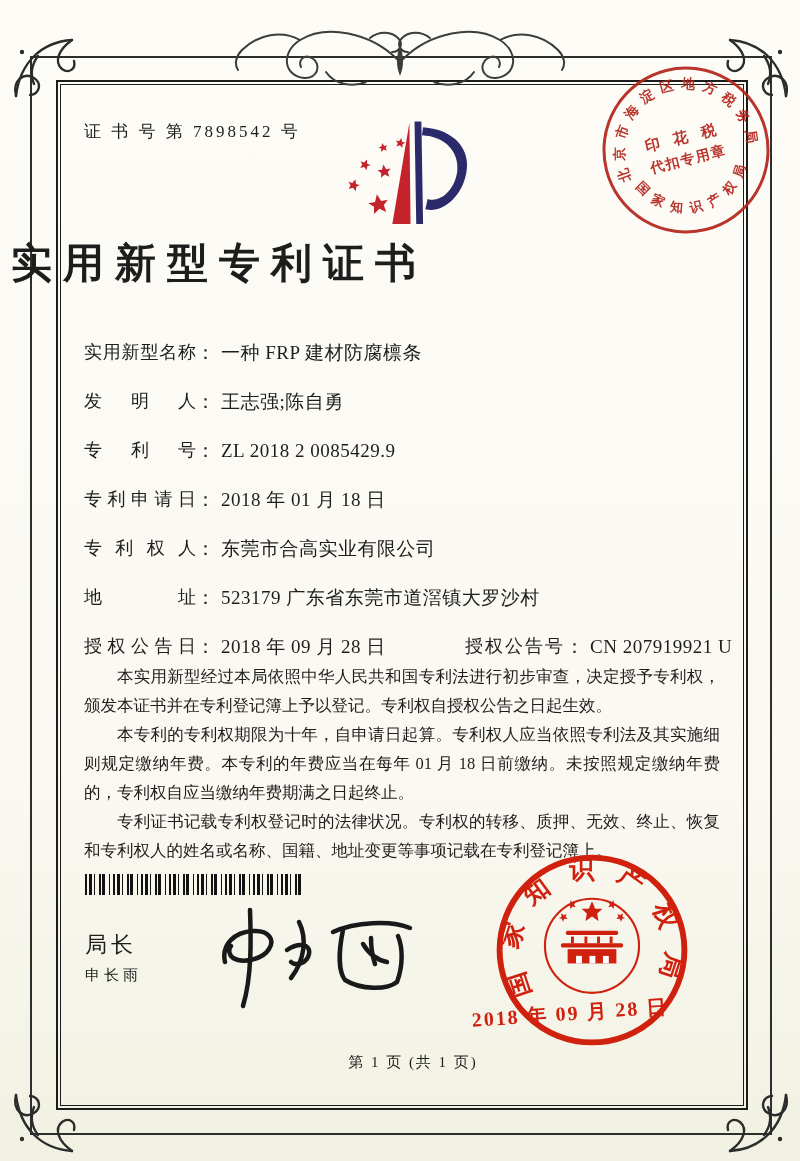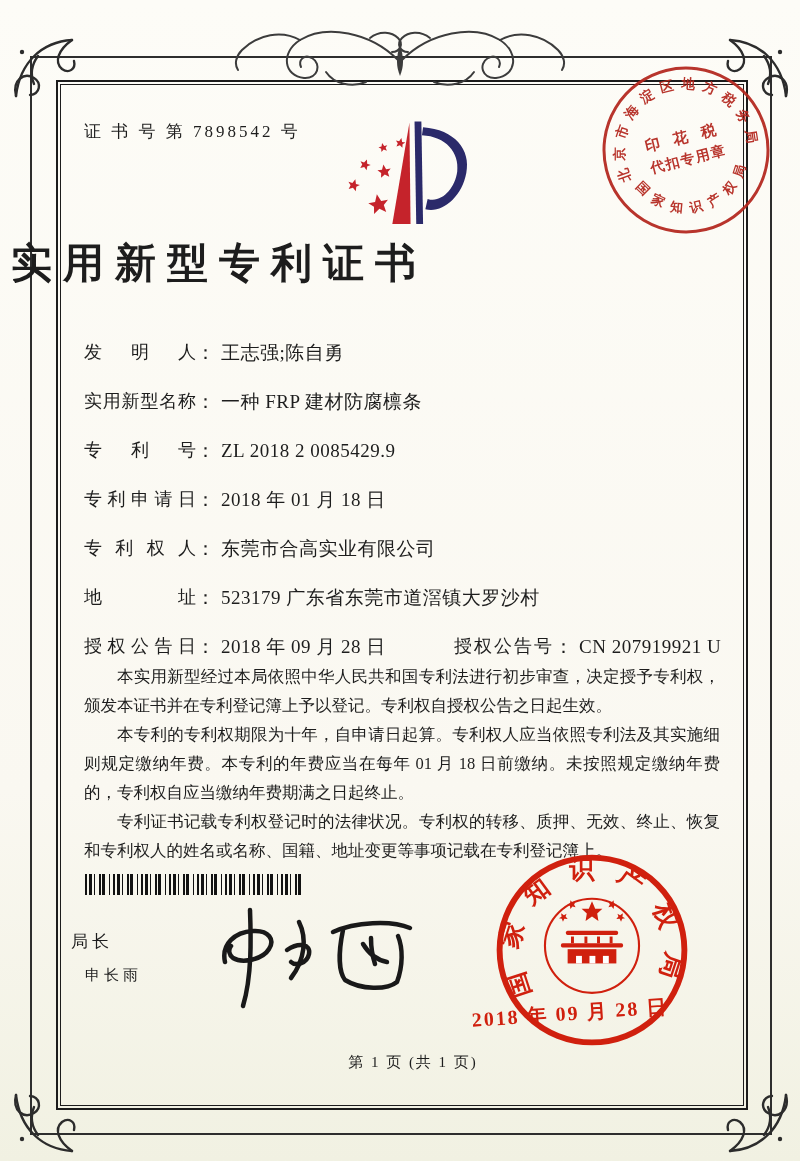--- a/index.html
+++ b/index.html
@@ -30,35 +30,35 @@
   .stamp-c1{fill:var(--stamp-red,#b3261d);font-weight:700;font-size:15px;letter-spacing:5px;}
   .stamp-c2{fill:var(--stamp-red,#b3261d);font-weight:700;font-size:14px;letter-spacing:1.5px;}
   
   .fields{left:84px;top:340px;width:640px;font-size:19px;}
   .frow{position:relative;line-height:25px;margin-bottom:24px;white-space:nowrap;}
   .flabel{display:inline-block;width:112px;font-size:18px;text-align:justify;text-align-last:justify;
     vertical-align:bottom;}
   .fcolon{display:inline-block;margin-right:6px;}
   .fvalue{letter-spacing:.5px;}
   .grant-right{position:absolute;left:370px;top:0;white-space:nowrap;}
-  .grant-right .flabel{width:auto;letter-spacing:2px;text-align-last:auto;}
+  .grant-right .flabel{width:auto;letter-spacing:2px;text-align-last:auto;margin-left:11px;}
   
   .body-text{left:84px;top:662px;width:636px;font-size:16.5px;line-height:29px;text-align:justify;}
   .body-text p{margin:0;text-indent:2em;}
   
   .barcode{left:85px;top:874px;width:218px;height:21px;
     background:repeating-linear-gradient(90deg,
       #121212 0 2px,transparent 2px 4px,
       #121212 4px 7px,transparent 7px 9px,
       #121212 9px 10px,transparent 10px 14px,
       #121212 14px 16px,transparent 16px 17px,
       #121212 17px 20px,transparent 20px 24px,
       #121212 24px 25px,transparent 25px 28px);}
   
-  .signer-role{left:71px;top:930px;font-size:17px;letter-spacing:4px;}
+  .signer-role{left:85px;top:930px;font-size:22px;letter-spacing:4px;}
   .signer-name{left:85px;top:966px;font-size:15px;letter-spacing:4px;}
   .signature{left:195px;top:904px;width:238px;height:112px;}
   .signature path{stroke:#191919;stroke-width:4.5;fill:none;stroke-linecap:round;stroke-linejoin:round;}
   
   .agency-seal{left:487px;top:845px;width:210px;height:210px;z-index:5;}
   .seal-ring{stroke:var(--seal-red,#d0200e);stroke-width:7;fill:none;}
   .seal-arc{fill:var(--seal-red,#d0200e);font-weight:700;font-size:30px;letter-spacing:24px;}
   .seal-red{fill:var(--seal-red,#d0200e);}
   .seal-line{stroke:var(--seal-red,#d0200e);fill:none;}
   .seal-date{left:455px;top:1000px;width:230px;text-align:center;font-size:20px;font-weight:700;
@@ -152,24 +152,24 @@
     <text class="stamp-c2" x="90" y="104" text-anchor="middle">代扣专用章</text>
     <text class="stamp-arc-b"><textPath href="#stampArcBot" startOffset="50%" text-anchor="middle">国家知识产权局</textPath></text>
   </svg>
 
   
   <div class="abs doc-title">实用新型专利证书</div>
 
   
   <div class="abs fields">
     <div class="frow">
+      <span class="flabel">实用新型名称</span><span class="fcolon">：</span><span class="fvalue">一种 FRP 建材防腐檩条</span>
+    </div>
+    <div class="frow">
       <span class="flabel">发明人</span><span class="fcolon">：</span><span class="fvalue">王志强;陈自勇</span>
-    </div>
-    <div class="frow">
-      <span class="flabel">实用新型名称</span><span class="fcolon">：</span><span class="fvalue">一种 FRP 建材防腐檩条</span>
     </div>
     <div class="frow">
       <span class="flabel">专利号</span><span class="fcolon">：</span><span class="fvalue">ZL 2018 2 0085429.9</span>
     </div>
     <div class="frow">
       <span class="flabel">专利申请日</span><span class="fcolon">：</span><span class="fvalue">2018 年 01 月 18 日</span>
     </div>
     <div class="frow">
       <span class="flabel">专利权人</span><span class="fcolon">：</span><span class="fvalue">东莞市合高实业有限公司</span>
     </div>

